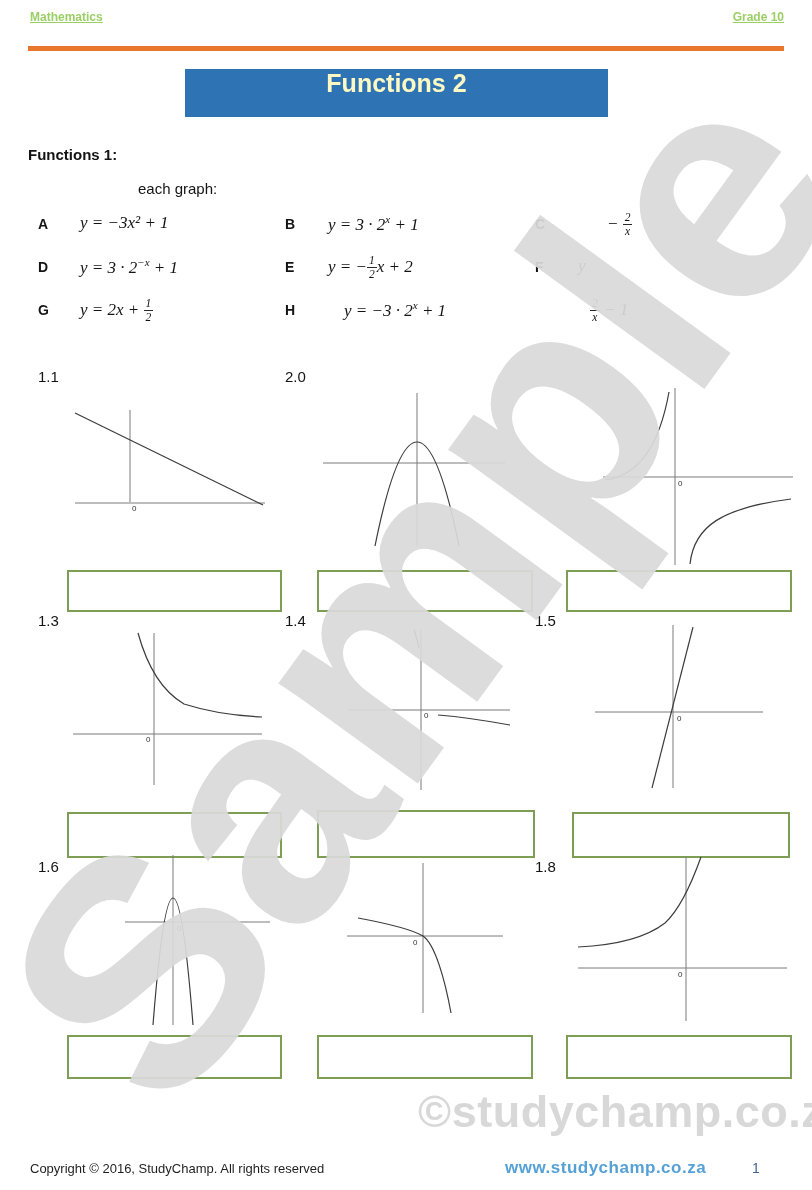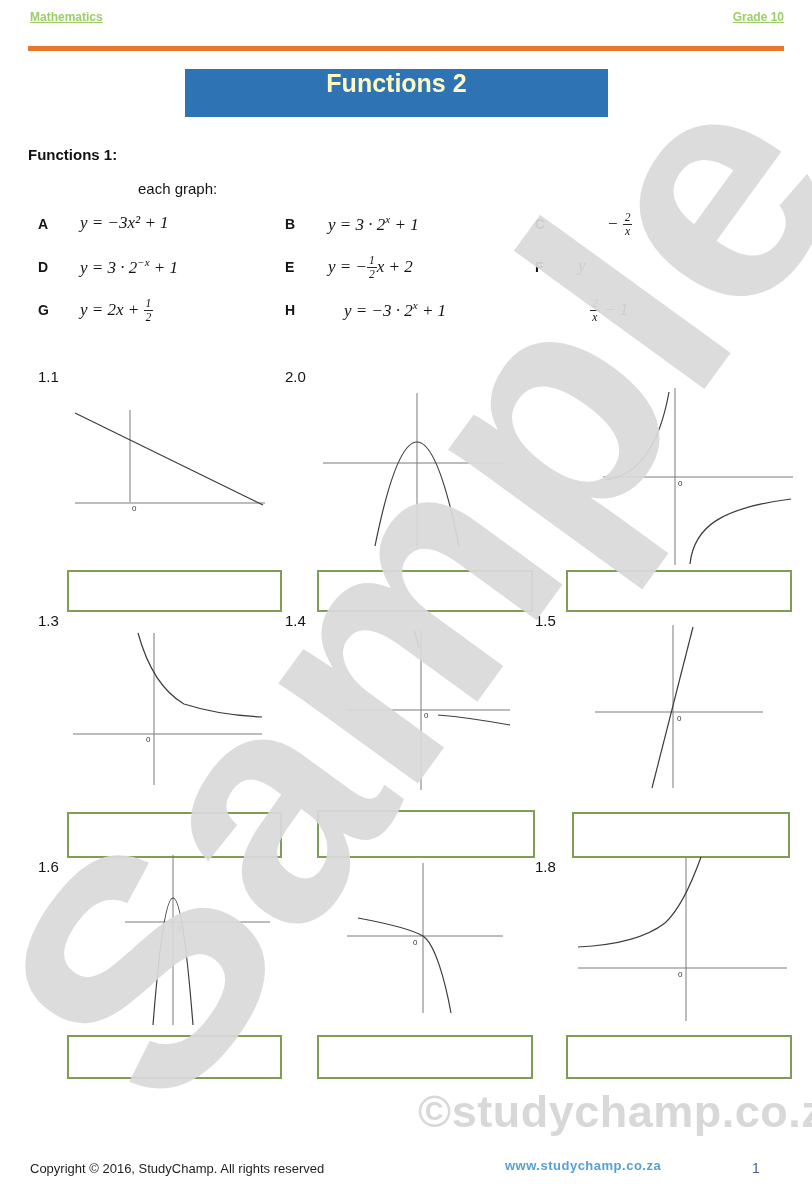--- a/index.html
+++ b/index.html
@@ -21,21 +21,21 @@
   .glabel{font-size:15px;color:#141414;}
   .gsvg line{stroke:#7b7b7b;stroke-width:1;}
   .gsvg path{stroke:#3c3c3c;stroke-width:1.2;fill:none;}
   .gsvg text{font-size:8px;fill:#333;font-family:"Liberation Sans",sans-serif;}
   .abox{border:2px solid #7f9e55;background:transparent;}
   .wm-big{left:-170px;top:420px;width:1180px;height:340px;display:flex;align-items:center;
           justify-content:center;transform:rotate(-54deg);font-size:325px;font-weight:bold;
           color:#dadada;z-index:5;opacity:0.93;white-space:nowrap;}
   .wm-small{font-weight:bold;font-size:45px;color:#d8d8d8;letter-spacing:0.5px;z-index:4;}
   .foot{font-size:13px;color:#1f1f1f;}
-  .url{font-weight:bold;font-size:13px;color:#55a1d6;letter-spacing:0.5px;}
+  .url{font-weight:bold;font-size:17px;color:#55a1d6;letter-spacing:0.5px;}
   .pageno{font-size:14px;color:#44618f;}
 </style>
 </head>
 <body>
 
 <div class="page">
 
   <div class="abs hdr" style="left:30px;top:10px;">Mathematics</div>
   <div class="abs hdr" style="right:28px;top:10px;">Grade 10</div>
   <div class="abs rule" style="left:28px;top:46px;width:756px;height:5px;"></div>

